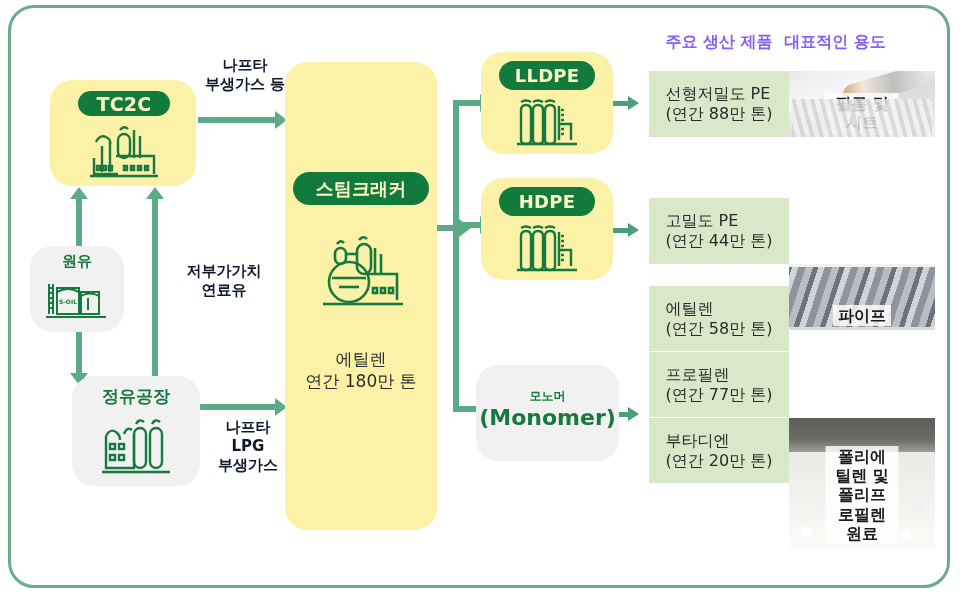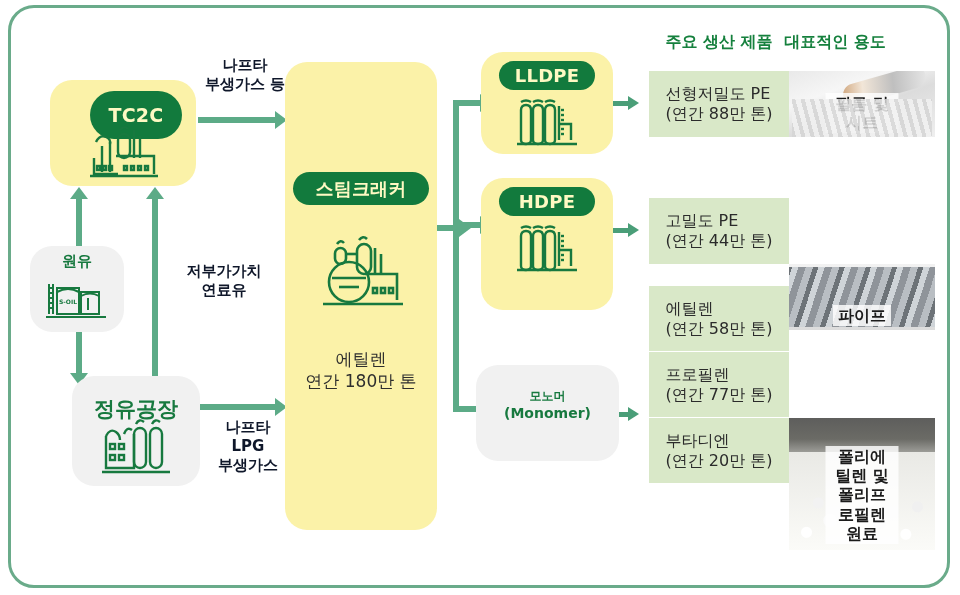--- a/index.html
+++ b/index.html
@@ -71,21 +71,21 @@
   
   .arrow-sm{position:absolute;height:5px;background:#4a9e78;width:16px;}
   .arrow-sm:after{
     content:"";position:absolute;right:-10px;top:-5px;
     border-left:11px solid #4a9e78;
     border-top:7.5px solid transparent;border-bottom:7.5px solid transparent;
   }
 
   
   .col-head{
-    color:#15803d;font-weight:bold;font-size:16px;text-align:center;
+    color:#8b5cf6;font-weight:bold;font-size:16px;text-align:center;
   }
   .prod-cell{
     background:#d9e8c8;color:#2b2b2b;font-size:16px;line-height:1.25;
     display:flex;flex-direction:column;align-items:center;justify-content:center;
     white-space:pre-line;
     border-bottom:1px solid #ffffff;
   }
   .use-cell{position:relative;overflow:hidden;background:#ededed;}
   .use-cap{
     position:absolute;left:50%;transform:translateX(-50%);
@@ -187,21 +187,21 @@
           <line x1="5" y1="32" x2="9" y2="32"></line>
           <line x1="2" y1="41" x2="62" y2="41"></line>
           <line x1="44" y1="22" x2="44" y2="34"></line>
         </g>
         <text x="24" y="28" font-size="6" font-weight="bold" fill="#17793f" text-anchor="middle" font-family="DejaVu Sans, sans-serif">S-OIL</text>
       </svg>
     </div>
   </div>
 
   <div class="abs box-grey" style="left:72px;top:376px;width:128px;height:110px;">
-    <div class="grn-title" style="font-size:21px;padding-top:21px;">정유공장</div>
+    <div class="grn-title" style="font-size:17px;padding-top:10px;">정유공장</div>
     <div class="abs" style="left:28px;top:38px;width:76px;height:62px;">
       <svg viewBox="0 0 76 62" width="76" height="62">
         <g fill="none" stroke="#17793f" stroke-width="2.4">
           <path d="M6 22 q4 -8 10 -4 q4 3 4 8"></path>
           <path d="M6 22 L6 54 L34 54 L34 20"></path>
           <rect x="10" y="30" width="5" height="5"></rect>
           <rect x="19" y="30" width="5" height="5"></rect>
           <rect x="10" y="41" width="5" height="5"></rect>
           <rect x="19" y="41" width="5" height="5"></rect>
           <path d="M24 20 q3 -8 8 -4"></path>
@@ -209,21 +209,21 @@
           <path d="M36 10 q3 -6 8 -2"></path>
           <rect x="50" y="14" width="12" height="40" rx="6"></rect>
           <path d="M52 10 q3 -6 8 -2"></path>
           <line x1="2" y1="58" x2="70" y2="58"></line>
         </g>
       </svg>
     </div>
   </div>
 
   <div class="abs box-yellow" style="left:50px;top:80px;width:146px;height:106px;">
-    <div class="abs pill" style="left:40px;top:11px;width:92px;height:48px;font-size:19px;">TC2C</div>
+    <div class="abs pill" style="left:28px;top:11px;width:92px;height:25px;font-size:19px;">TC2C</div>
     <div class="abs" style="left:38px;top:44px;width:72px;height:56px;">
       <svg viewBox="0 0 72 56" width="72" height="56">
         <g fill="none" stroke="#17793f" stroke-width="2.4">
           <path d="M8 18 q4 -8 10 -5 q5 2 4 7"></path>
           <path d="M14 22 L14 48"></path>
           <path d="M22 18 L22 48"></path>
           <rect x="30" y="10" width="12" height="24" rx="6"></rect>
           <path d="M32 6 q4 -5 8 -1"></path>
           <path d="M46 6 L46 34"></path>
           <path d="M52 12 L52 34"></path>
@@ -286,21 +286,21 @@
           <line x1="46" y1="14" x2="49" y2="14"></line>
           <line x1="46" y1="19" x2="49" y2="19"></line>
           <line x1="46" y1="24" x2="49" y2="24"></line>
           <line x1="46" y1="33" x2="49" y2="33"></line>
           <line x1="46" y1="38" x2="49" y2="38"></line>
         </g>
       </svg>
     </div>
   </div>
 
-  <div class="abs box-yellow" style="left:481px;top:178px;width:132px;height:132px;">
+  <div class="abs box-yellow" style="left:481px;top:178px;width:132px;height:102px;">
     <div class="abs pill" style="left:18px;top:9px;width:96px;height:29px;font-size:18px;">HDPE</div>
     <div class="abs" style="left:34px;top:44px;width:66px;height:52px;">
       <svg viewBox="0 0 66 52" width="66" height="52">
         <g fill="none" stroke="#17793f" stroke-width="2.4">
           <path d="M6 14 q0 -5 5 -5 q5 0 5 5 L16 44 q0 4 -5 4 q-5 0 -5 -4 Z"></path>
           <path d="M6 6 q5 -3 10 0"></path>
           <path d="M18 14 q0 -5 5 -5 q5 0 5 5 L28 44 q0 4 -5 4 q-5 0 -5 -4 Z"></path>
           <path d="M18 6 q5 -3 10 0"></path>
           <path d="M30 14 q0 -5 5 -5 q5 0 5 5 L40 44 q0 4 -5 4 q-5 0 -5 -4 Z"></path>
           <path d="M30 6 q5 -3 10 0"></path>
@@ -312,21 +312,21 @@
           <line x1="46" y1="24" x2="49" y2="24"></line>
           <line x1="46" y1="33" x2="49" y2="33"></line>
           <line x1="46" y1="38" x2="49" y2="38"></line>
         </g>
       </svg>
     </div>
   </div>
 
   <div class="abs box-grey" style="left:476px;top:365px;width:143px;height:96px;">
     <div class="grn-title" style="font-size:12px;padding-top:24px;">모노머</div>
-    <div class="grn-title" style="font-size:14px;padding-top:2px;">(Monomer)</div>
+    <div class="grn-title" style="font-size:22px;padding-top:2px;">(Monomer)</div>
   </div>
 
   <div class="abs col-head" style="left:649px;top:32px;width:140px;">주요 생산 제품</div>
   <div class="abs col-head" style="left:765px;top:32px;width:140px;">대표적인 용도</div>
 
   <div class="abs prod-cell" style="left:649px;top:71px;width:140px;height:66px;border-bottom:none;">선형저밀도 PE
 (연간 88만 톤)</div>
   <div class="abs use-cell ph-film" style="left:789px;top:71px;width:146px;height:66px;">
     <div class="use-cap" style="bottom:4px;">필름 및 시트</div>
   </div>

